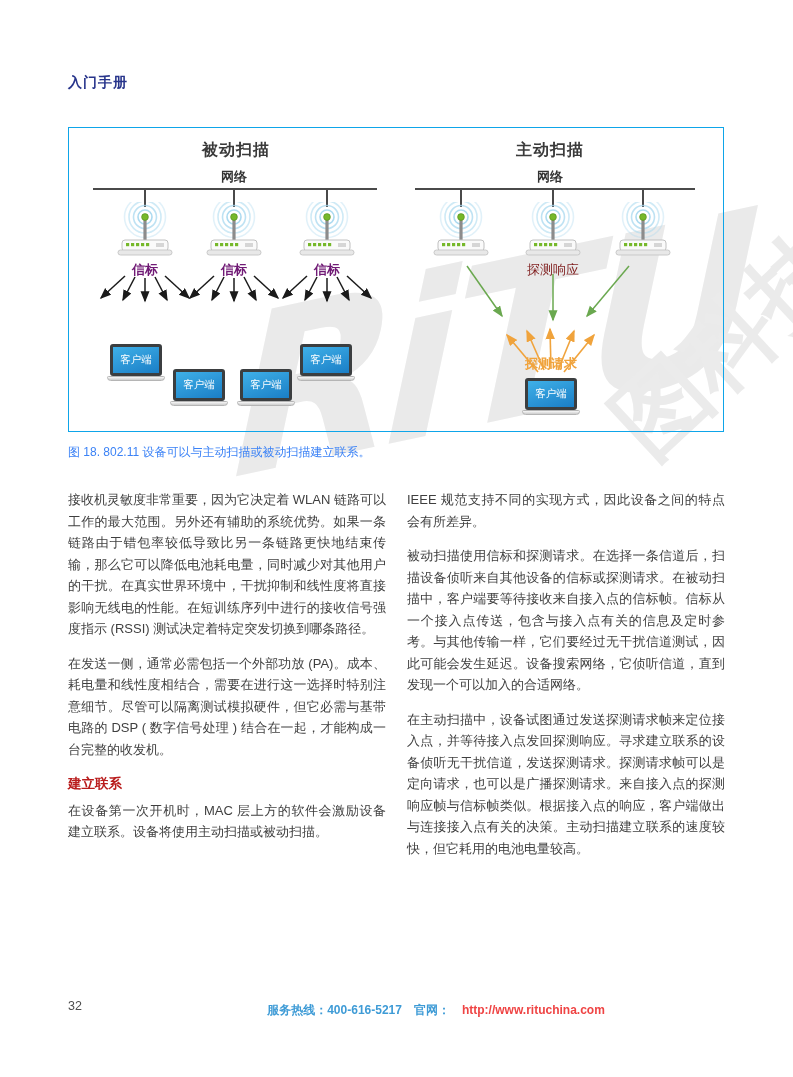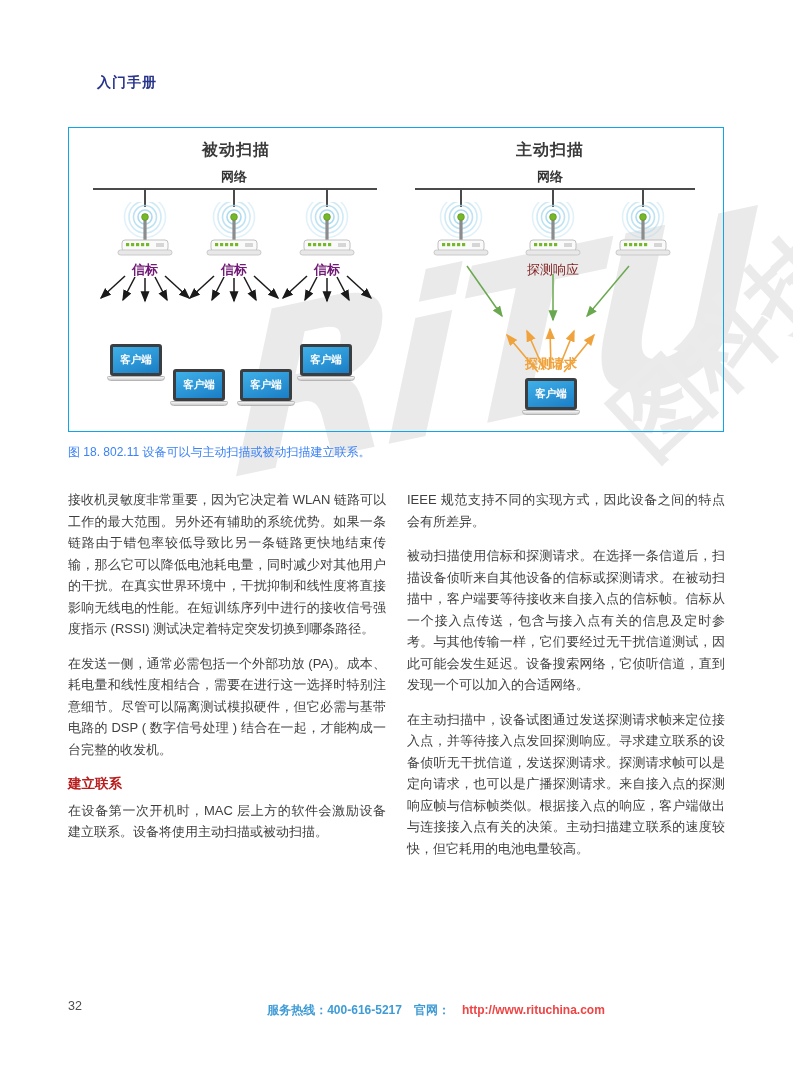--- a/index.html
+++ b/index.html
@@ -12,35 +12,35 @@
     position:absolute;left:228px;top:238px;z-index:0;line-height:1;
     font-family:"DejaVu Sans",sans-serif;font-weight:700;font-size:215px;letter-spacing:-8px;
     color:#eaeaea;transform:rotate(-12deg) skewX(-24deg);user-select:none;
   }
   .wm-cjk{
     position:absolute;left:596px;top:404px;z-index:0;white-space:nowrap;line-height:1;
     font-weight:700;font-size:92px;color:#ebebeb;
     transform:rotate(-43deg);transform-origin:0 0;user-select:none;
   }
   
-  .doc-header{position:absolute;left:68px;top:74px;z-index:1;font-size:14px;font-weight:700;color:#27348b;letter-spacing:1px;margin-left:29px;}
+  .doc-header{position:absolute;left:68px;top:74px;z-index:1;font-size:14px;font-weight:700;color:#27348b;letter-spacing:1px;}
   
   .figure{position:absolute;left:68px;top:127px;width:654px;height:303px;border:1px solid #0ea5e9;z-index:1;}
   .fig-title{position:absolute;top:12px;transform:translateX(-50%);font-size:16px;font-weight:700;color:#3a3a3a;letter-spacing:1px;white-space:nowrap;}
   .net-label{position:absolute;top:40px;transform:translateX(-50%);font-size:13px;font-weight:700;color:#333;white-space:nowrap;}
   .beacon-label{position:absolute;top:133px;transform:translateX(-50%);font-size:13px;font-weight:600;color:#701a75;white-space:nowrap;}
   .probe-resp-label{position:absolute;top:133px;transform:translateX(-50%);font-size:13px;font-weight:400;color:#7f1d1d;white-space:nowrap;}
   .probe-req-label{position:absolute;top:227px;transform:translateX(-50%);font-size:13px;font-weight:600;color:#f0a33c;white-space:nowrap;z-index:3;}
   .ap{position:absolute;width:66px;height:58px;}
   .laptop{position:absolute;width:58px;z-index:2;}
   .laptop .screen{
     width:46px;height:26px;margin:0 auto;background:linear-gradient(160deg,#3fb0e8,#1a7ec6);
     border:3px solid #3b3e40;border-radius:3px;display:flex;align-items:center;justify-content:center;
   }
-  .laptop .screen span{color:#fff;font-weight:700;font-size:10.5px;white-space:nowrap;}
+  .laptop .screen span{color:#fff;font-weight:400;font-size:10.5px;white-space:nowrap;}
   .laptop .base{width:58px;height:5px;background:linear-gradient(#f7f7f7,#cccccc);border:1px solid #b5b5b5;border-radius:2px 2px 5px 5px;box-sizing:border-box;}
   .fig-svg{position:absolute;left:0;top:0;}
   
   .caption{position:absolute;left:68px;top:444px;z-index:1;font-size:12px;color:#3b82f6;}
   
   .col{position:absolute;top:489px;width:318px;z-index:1;font-size:13px;line-height:21.5px;text-align:justify;color:#3f3f3f;}
   .col-left{left:68px;}
   .col-right{left:407px;}
   .col p{margin:0 0 13px 0;}
   .col h3{margin:7px 0 5px 0;font-size:13.5px;font-weight:700;color:#b91c1c;}

